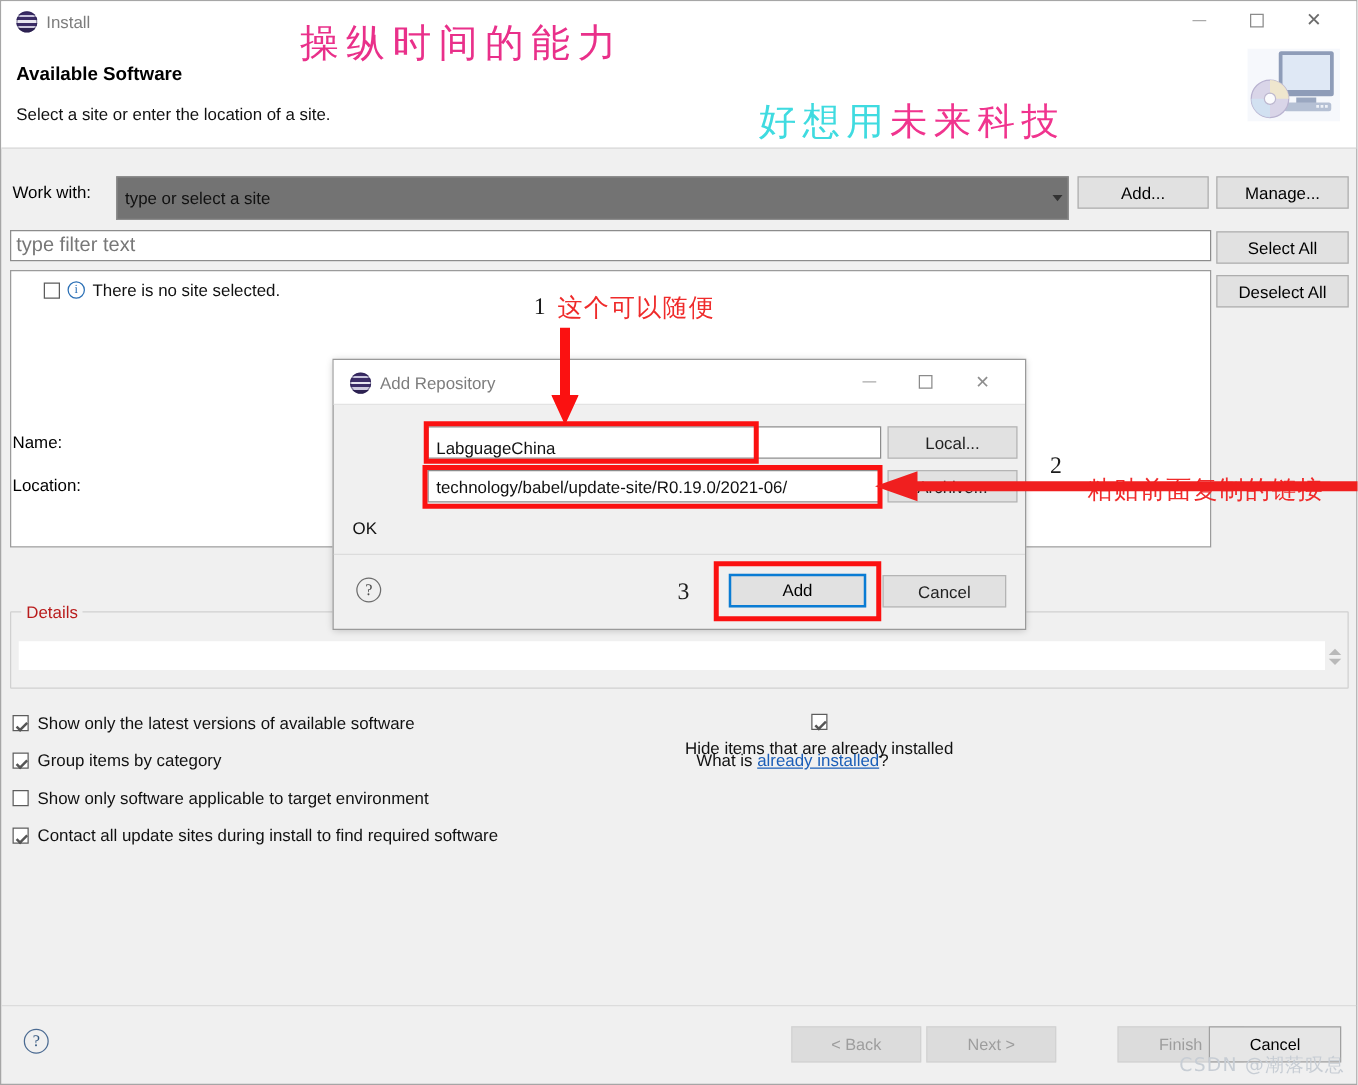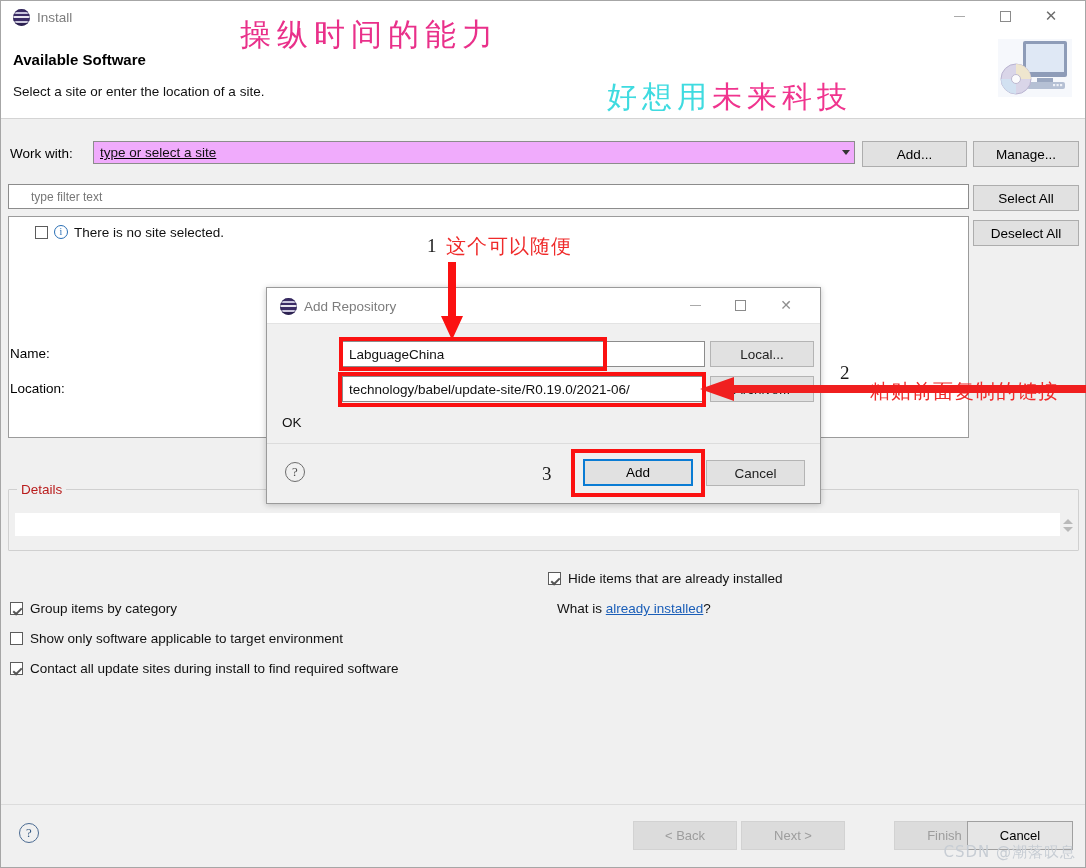--- a/index.html
+++ b/index.html
@@ -75,23 +75,23 @@
   
   #install-graphic {
     position: absolute; right: 12px; top: 36px;
     width: 76px; height: 62px;
   }
 
   
   #workwith-label { position: absolute; left: 9px; top: 145px; font-size: 13.5px; }
   #workwith-combo {
     position: absolute; left: 92px; top: 140px;
-    width: 762px; height: 23px;
-    background: #f0abfc; border: 1px solid #8c8c8c;
-    display: flex; align-items: center; text-decoration: underline;
+    width: 762px; height: 35px;
+    background: #737373; border: 1px solid #8c8c8c;
+    display: flex; align-items: center;
   }
   #workwith-combo .cbtext { padding-left: 6px; font-size: 13.5px; color: #111; flex: 1; }
   #workwith-arrow {
     width: 17px; height: 100%;
     display: flex; align-items: center; justify-content: center;
   }
   .caret-down {
     width: 0; height: 0;
     border-left: 4px solid transparent; border-right: 4px solid transparent;
     border-top: 5px solid #333;
@@ -108,21 +108,21 @@
   #btn-select-all { left: 972px; top: 184px; width: 106px; height: 26px; }
   #btn-deselect-all { left: 972px; top: 219px; width: 106px; height: 26px; }
 
   
   #filter-input {
     position: absolute; left: 7px; top: 183px;
     width: 961px; height: 25px;
     background: #fff; border: 1px solid #8c8c8c;
     display: flex; align-items: center;
   }
-  #filter-input span { padding-left: 22px; color: #777; font-size: 12px; }
+  #filter-input span { padding-left: 4px; color: #777; font-size: 16px; }
 
   
   #tree-area {
     position: absolute; left: 7px; top: 215px;
     width: 961px; height: 222px;
     background: #fff; border: 1px solid #9b9b9b;
   }
   #tree-header {
     display: flex; height: 23px; border-bottom: 1px solid #e2e2e2;
     background: #fff;
@@ -180,21 +180,21 @@
   .spin-up { border-bottom: 5px solid #b9b9b9; }
   .spin-dn { border-top: 5px solid #b9b9b9; }
 
   
   .optrow { position: absolute; display: flex; align-items: center; gap: 7px; }
   .optrow .txt { font-size: 13.5px; color: #111; }
   #opt-0 { left: 9px; top: 570px; }
   #opt-1 { left: 9px; top: 600px; }
   #opt-2 { left: 9px; top: 630px; }
   #opt-3 { left: 9px; top: 660px; }
-  #opt-r0 { left: 547px; top: 570px; }
+  #opt-r0 { left: 547px; top: 570px; flex-direction: column; }
   #already-line {
     position: absolute; left: 556px; top: 600px;
     font-size: 13.5px; color: #111;
   }
   #already-link { color: #1a5eb8; text-decoration: underline; }
 
   
   #bottom-sep {
     position: absolute; left: 0; top: 803px; width: 100%;
     border-top: 1px solid #dcdcdc;
@@ -246,21 +246,21 @@
   #rwin-max { right: 58px; }
   #rwin-close { right: 12px; font-size: 14px; }
 
   #repo-name-label { position: absolute; left: 10px; top: 346px; font-size: 13.5px; }
   #repo-loc-label { position: absolute; left: 10px; top: 381px; font-size: 13.5px; text-align: center; }
 
   #repo-name-input {
     position: absolute; left: 342px; top: 341px;
     width: 363px; height: 26px;
     background: #fff; border: 1px solid #8c8c8c;
-    display: flex; align-items: center;
+    display: flex; align-items: flex-end;
   }
   #repo-loc-input {
     position: absolute; left: 342px; top: 376px;
     width: 363px; height: 26px;
     background: #fff; border: 1px solid #8c8c8c;
     display: flex; align-items: center;
   }
   #repo-name-input span, #repo-loc-input span { padding-left: 6px; font-size: 13.5px; color: #111; }
 
   #btn-local {
@@ -408,20 +408,24 @@
   </div>
 
   <div id="details-group"></div>
   <div id="details-legend">Details</div>
   <div id="details-text-box"></div>
   <div id="details-spinner">
     <div class="spin-up"></div>
     <div class="spin-dn"></div>
   </div>
 
+  <div class="optrow" id="opt-0">
+    <div class="cb checked"></div>
+    <div class="txt">Show only the latest versions of available software</div>
+  </div>
   <div class="optrow" id="opt-1">
     <div class="cb checked"></div>
     <div class="txt">Group items by category</div>
   </div>
   <div class="optrow" id="opt-2">
     <div class="cb"></div>
     <div class="txt">Show only software applicable to target environment</div>
   </div>
   <div class="optrow" id="opt-3">
     <div class="cb checked"></div>

